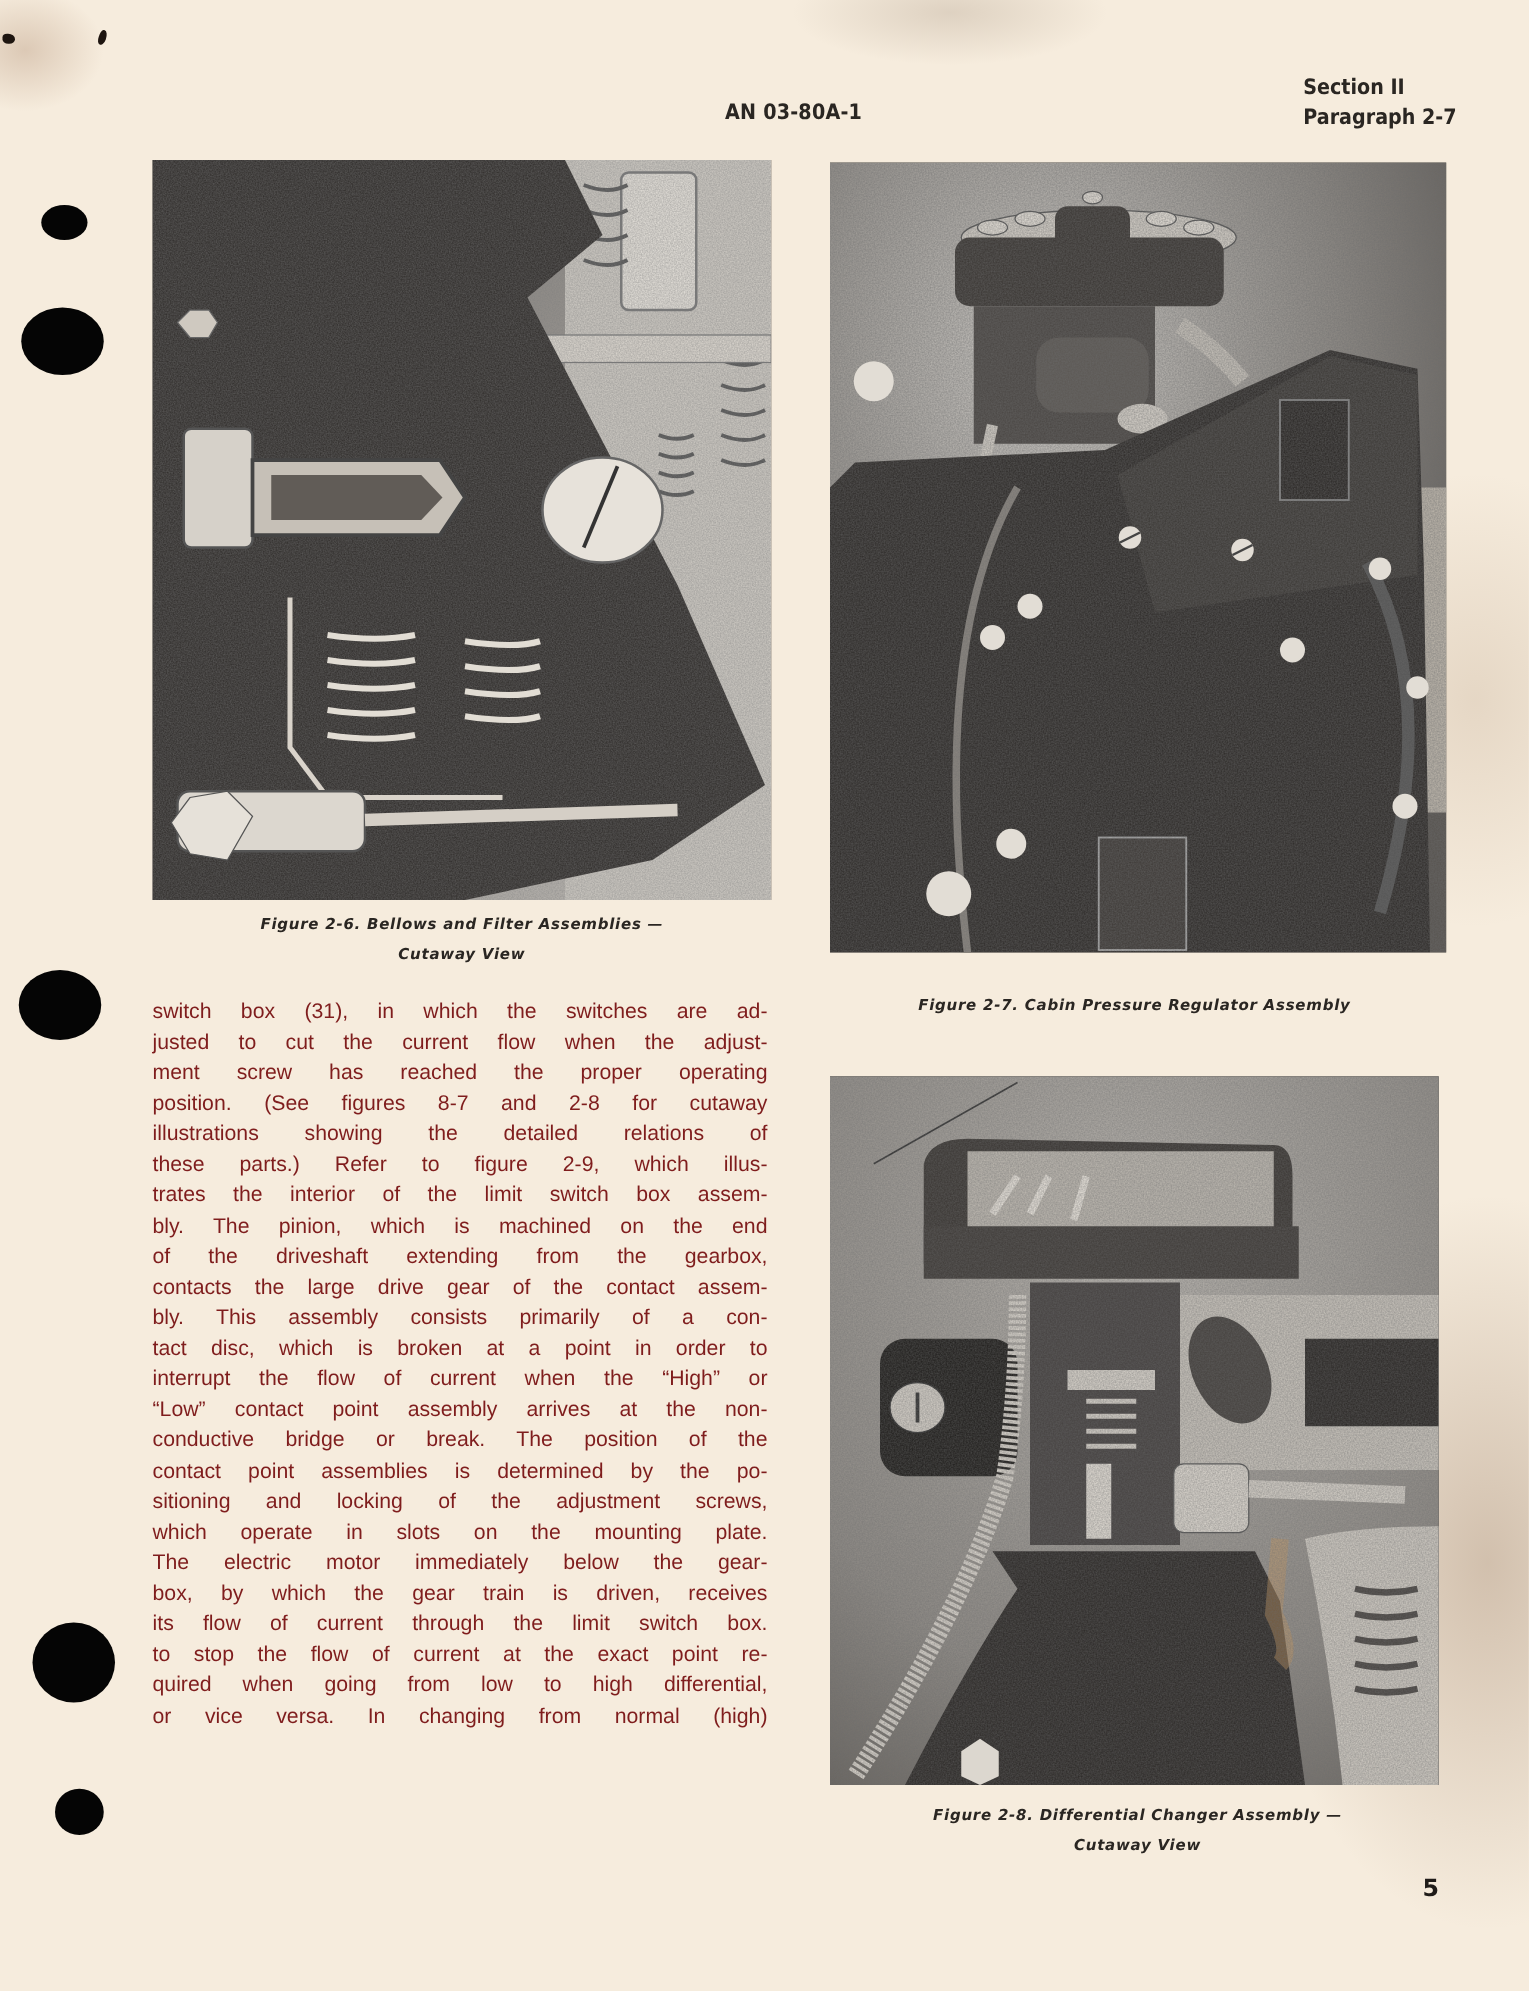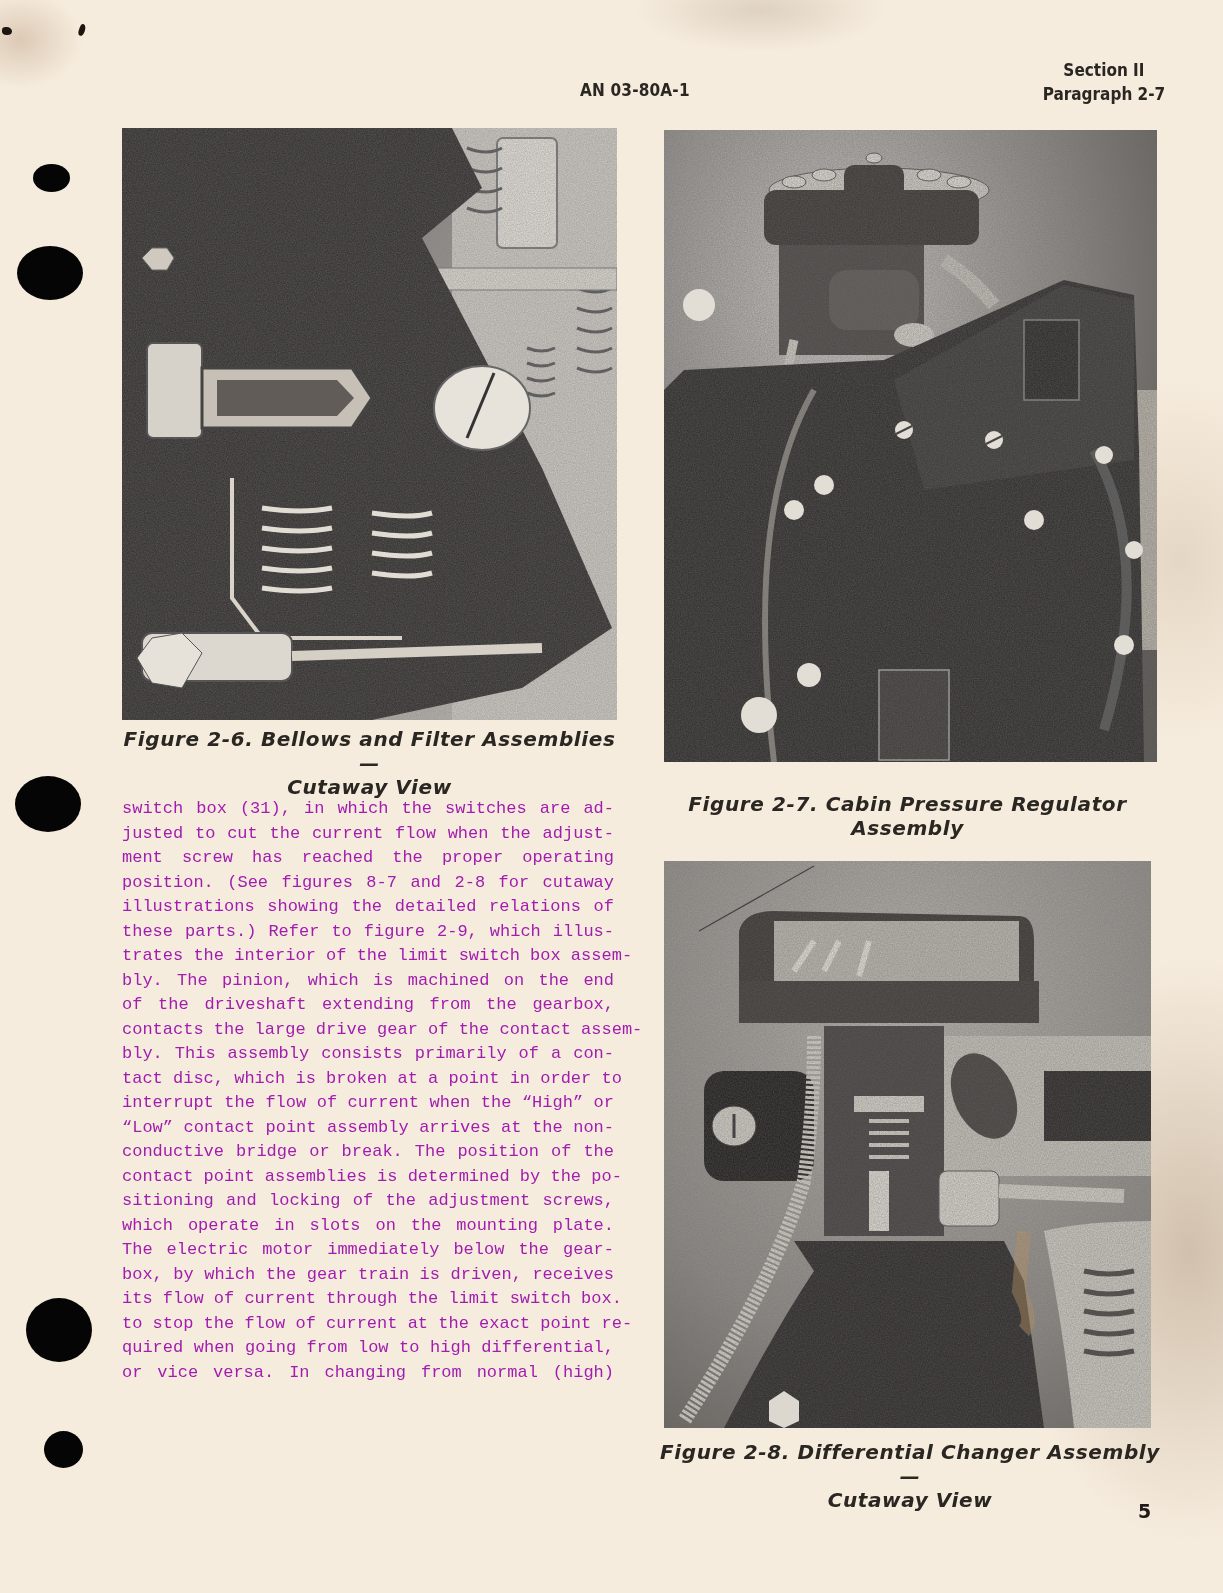--- a/index.html
+++ b/index.html
@@ -13,36 +13,36 @@
       radial-gradient(ellipse 90px 70px at 20px 40px, rgba(160,120,90,0.30), rgba(160,120,90,0) 70%);
     font-family: "DejaVu Serif", serif;
     color: #2c2722;
   }
   .abs { position: absolute; }
   .header-left {
     left: 580px; top: 80px; font-family: "DejaVu Sans", sans-serif; font-weight: bold;
     font-size: 17px; color: #2a2622; letter-spacing: 0.2px; transform: scaleX(0.9); transform-origin: left top;
   }
   .header-right {
-    right: 58px; top: 58px; text-align: center; font-family: "DejaVu Sans", sans-serif; font-weight: bold;
+    right: 58px; top: 58px; text-align: left; font-family: "DejaVu Sans", sans-serif; font-weight: bold;
     font-size: 17px; line-height: 24px; color: #2a2622;
   }
   .header-right div { transform: scaleX(0.9); transform-origin: right top; }
   .hole { background: #050505; border-radius: 50%; }
   .mark { background: #1e1510; border-radius: 40% 60% 50% 50%; }
 
   .photo { overflow: hidden; background: #4b4845; }
   .caption {
     font-family: "DejaVu Sans", sans-serif; font-weight: bold; font-style: italic;
-    font-size: 20px; line-height: 24px; text-align: center; color: #2a2622; letter-spacing: 0.6px;
+    font-size: 12px; line-height: 24px; text-align: center; color: #2a2622; letter-spacing: 0.6px;
   }
   .body-text {
     left: 122px; top: 797px; width: 492px;
-    font-family: Liberation Mono, monospace; font-size: 17px; line-height: 24.5px;
-    text-align: justify; color: #a21caf;
+    font-family: Liberation Sans, sans-serif; font-size: 17px; line-height: 24.5px;
+    text-align: justify; color: #7f1d1d;
   }
   .body-text .ln { display: block; text-align-last: justify; white-space: nowrap; }
   .body-text .ln.last { text-align-last: justify; }
   .page-num {
     left: 1138px; top: 1500px; font-family: "DejaVu Sans", sans-serif; font-weight: bold; font-size: 19px; color: #1f1b18;
   }
   svg { display: block; }
 </style>
 </head>
 <body>

